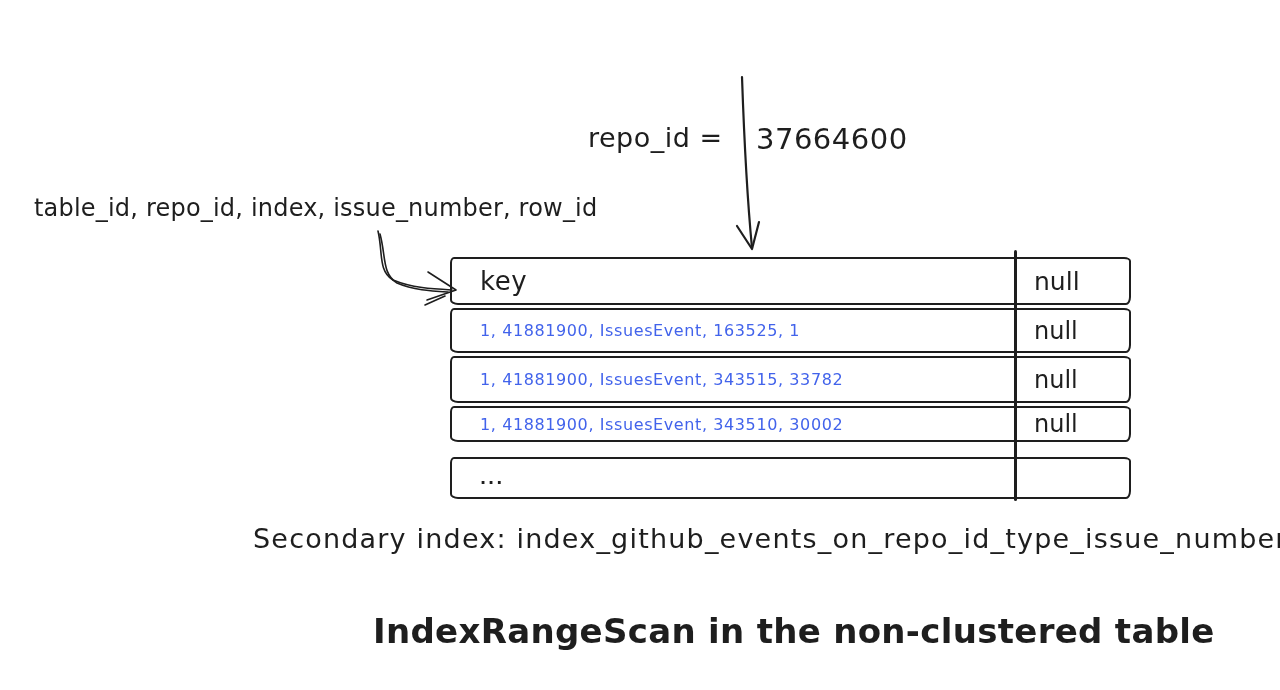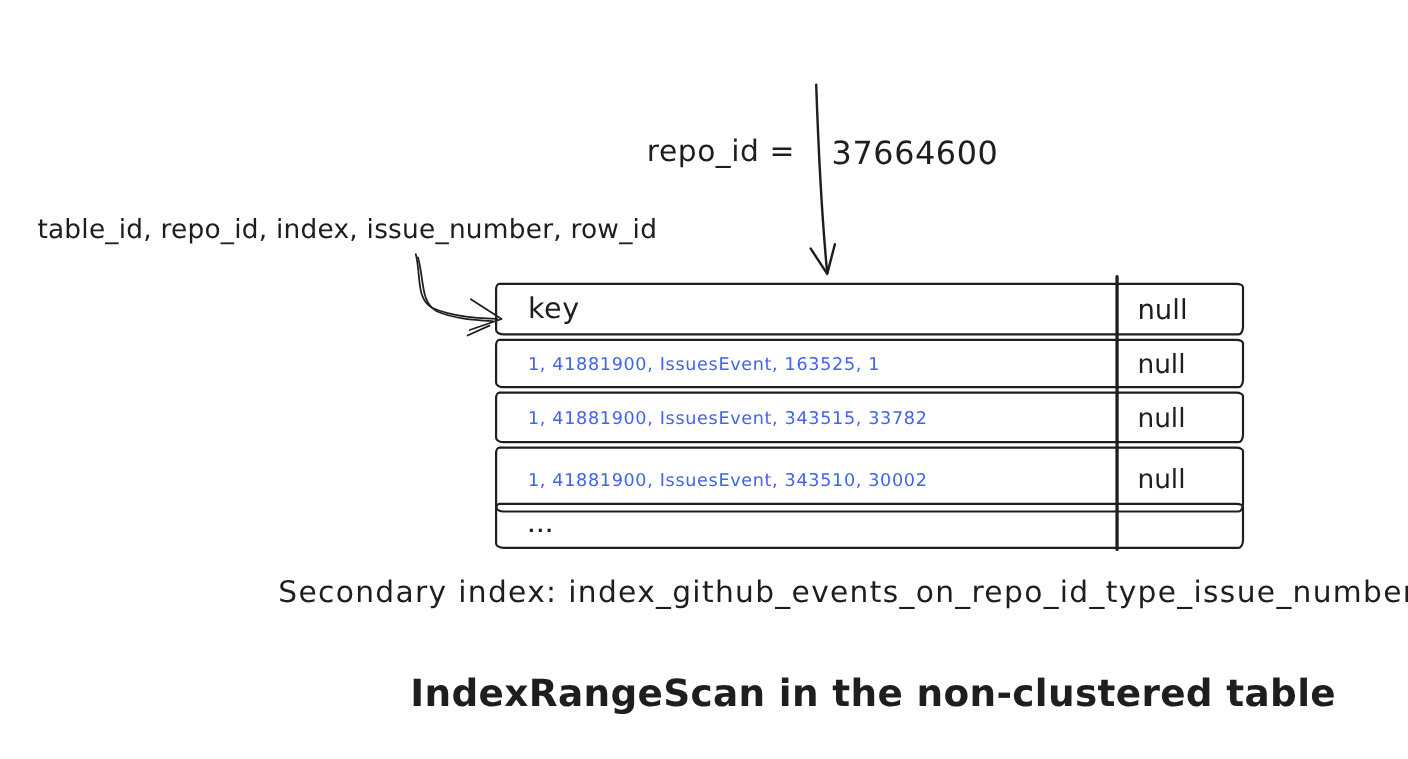--- a/index.html
+++ b/index.html
@@ -26,21 +26,21 @@
   .trow {
     position:absolute; left:450px; width:681px;
     border:2.5px solid var(--ink);
     border-radius: 4px 7px 5px 8px / 6px 4px 8px 5px;
     display:flex; align-items:center;
     background: transparent;
   }
   .trow.header { top:257px; height:48px; }
   .trow.r0 { top:308px; height:45px; }
   .trow.r1 { top:356px; height:47px; }
-  .trow.r2 { top:406px; height:60px; }
+  .trow.r2 { top:406px; height:36px; }
   .trow.r3 { top:457px; height:42px; }
 
   .key-cell   { padding-left:28px; font-size:16px; color:var(--accent); letter-spacing:0.6px; }
   .key-cell.hdr { color:var(--ink); font-size:26px; letter-spacing:0.5px; }
   .key-cell.ellipsis { color:var(--ink); font-weight:bold; letter-spacing:2px; }
   .value-cell { position:absolute; left:582px; font-size:24px; color:var(--ink); }
   .value-cell.hdr { font-size:25px; }
 
   .col-divider {
     position:absolute; left:1014px; top:250px;

